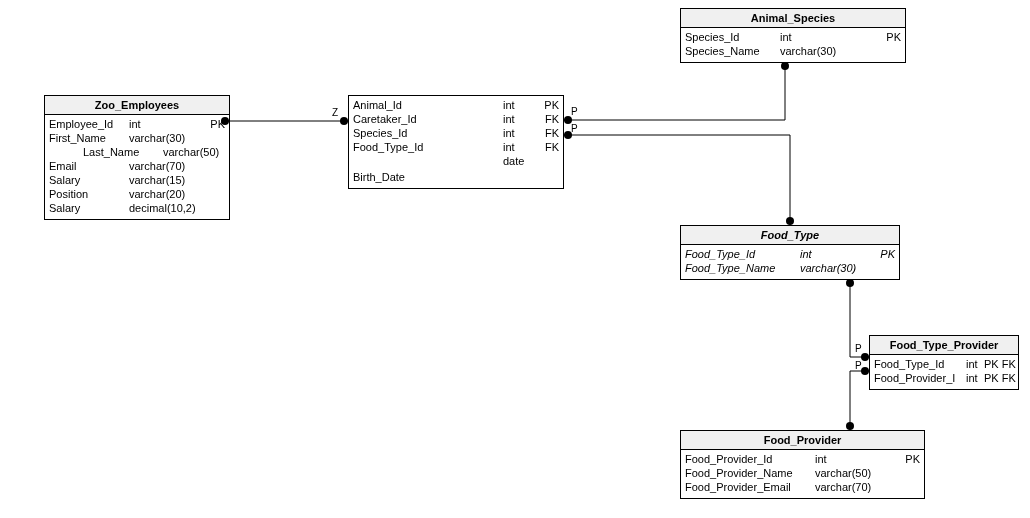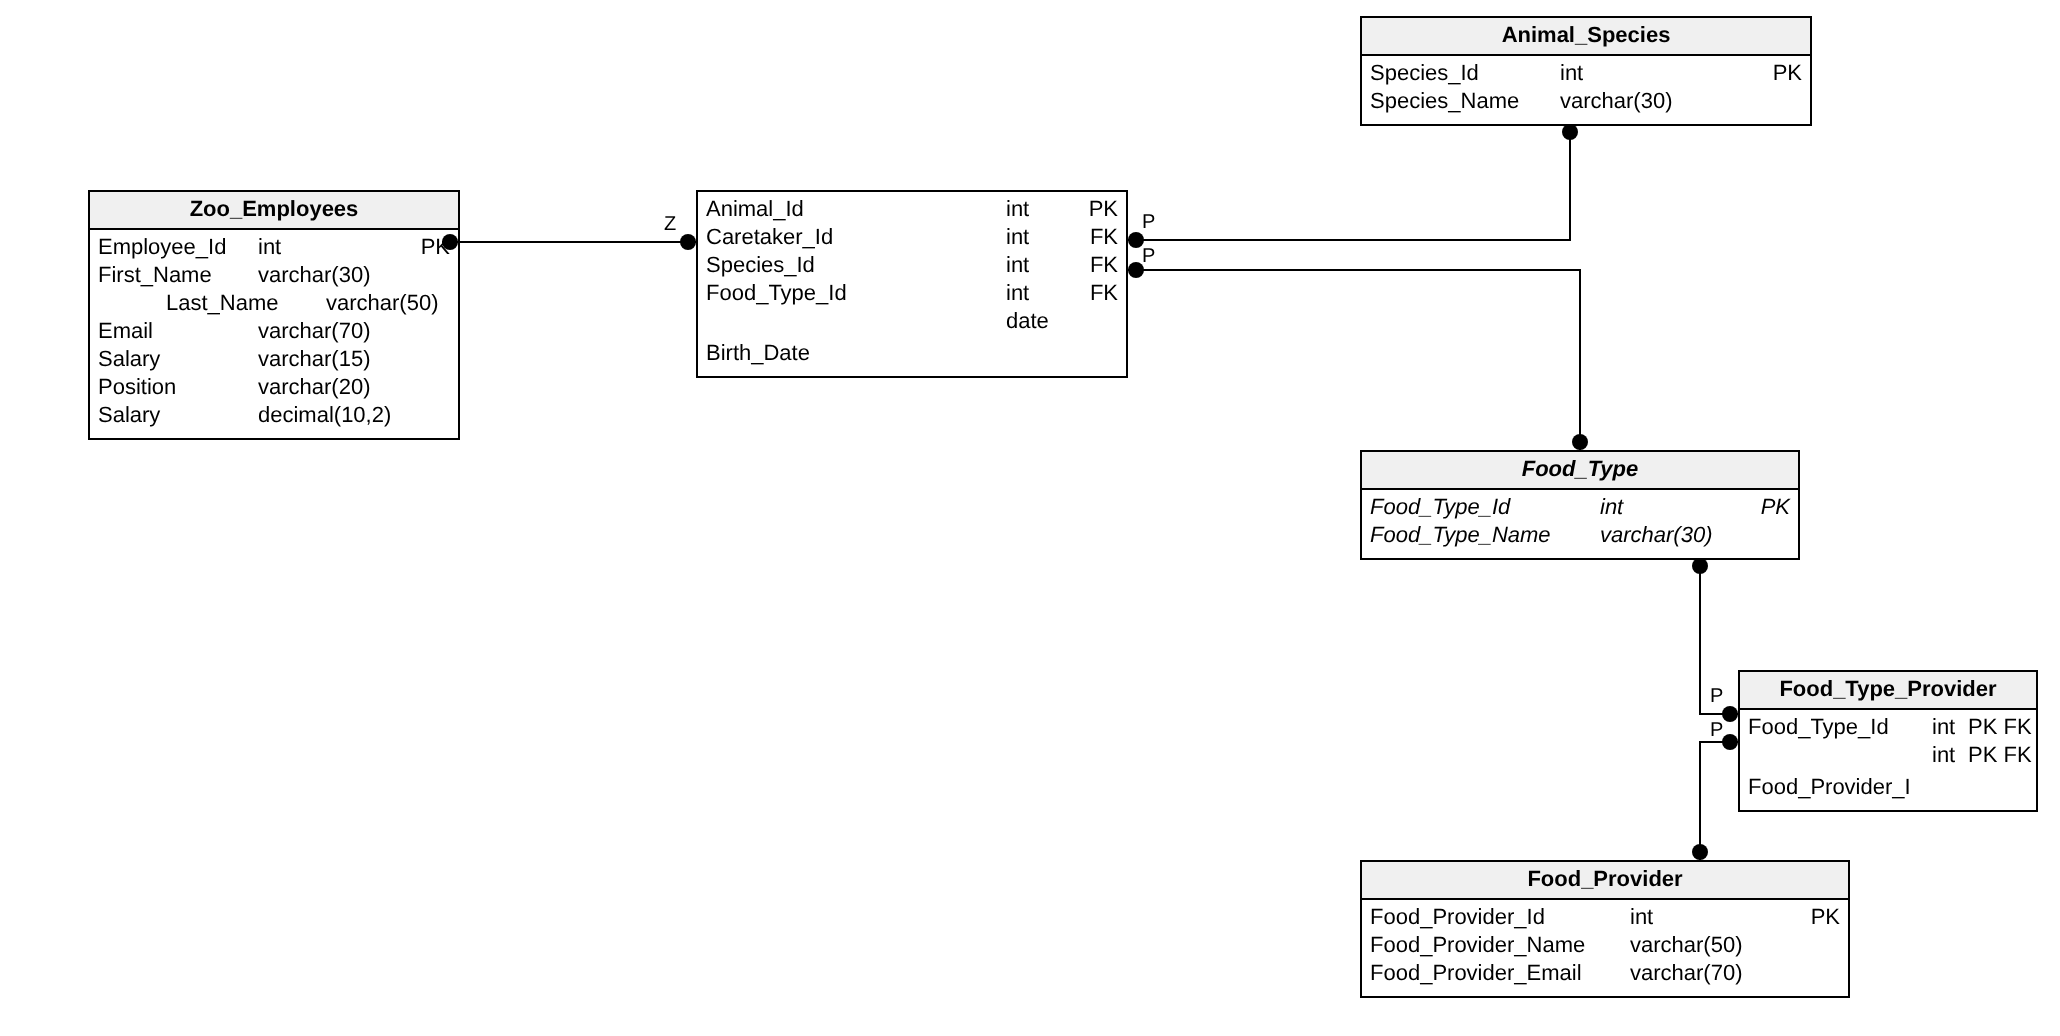--- a/index.html
+++ b/index.html
@@ -161,21 +161,21 @@
 
 <div class="entity" style="left: 869px; top: 335px; width: 150px;">
   <div class="entity-header">Food_Type_Provider</div>
   <div class="entity-body">
       <div class="row">
         <span class="col-name" style="width: 92px;">Food_Type_Id</span>
         <span class="col-type" style="width: 18px;">int</span>
         <span class="col-key">PK FK</span>
       </div>
       <div class="row">
-        <span class="col-name" style="width: 92px; margin-top: 16px;">Food_Provider_I</span>
+        <span class="col-name" style="width: 92px;">Food_Provider_I</span>
         <span class="col-type" style="width: 18px;">int</span>
         <span class="col-key">PK FK</span>
       </div>
     </div>
 </div>
 
 <div class="entity" style="left: 680px; top: 430px; width: 245px;">
   <div class="entity-header">Food_Provider</div>
   <div class="entity-body">
       <div class="row">

